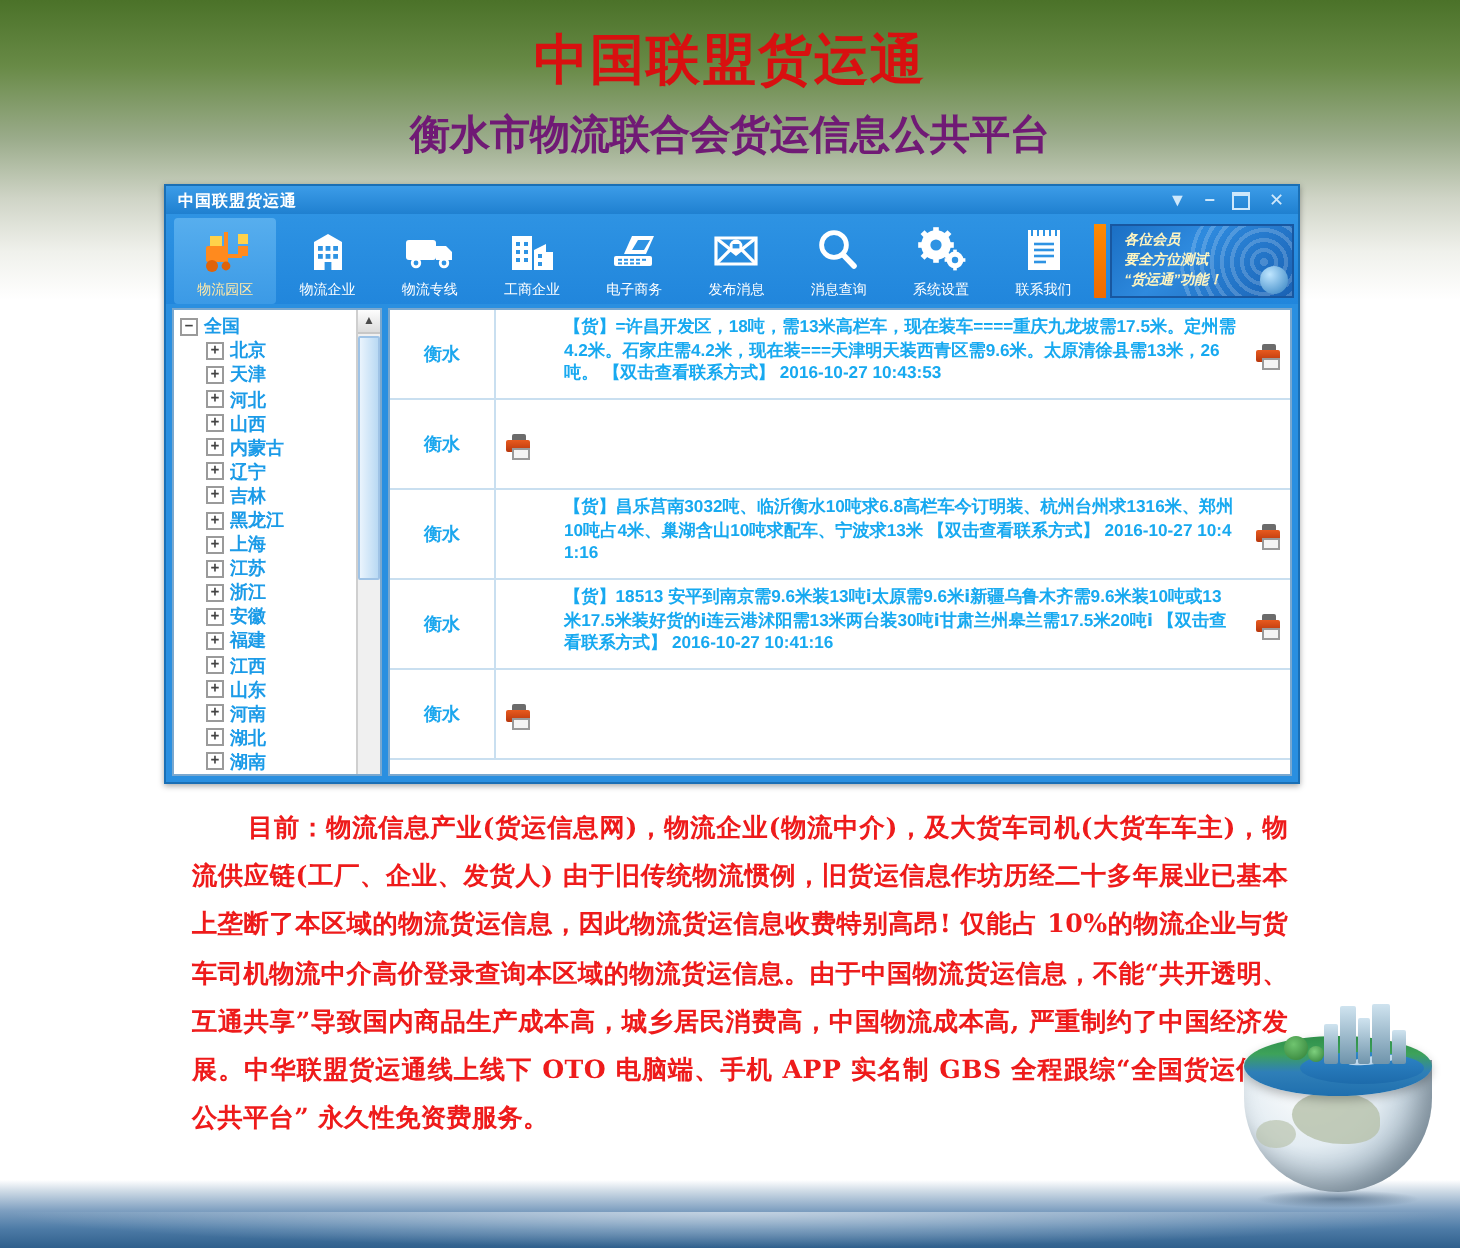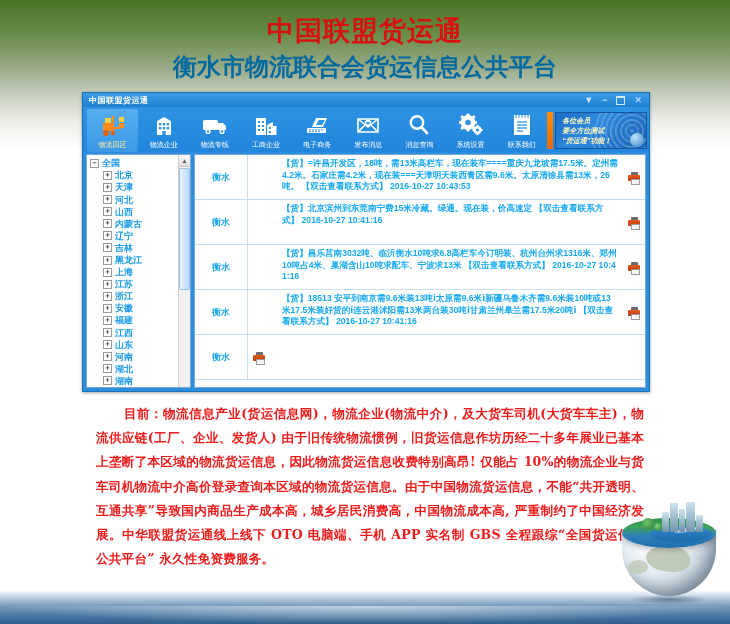--- a/index.html
+++ b/index.html
@@ -22,21 +22,21 @@
     background:radial-gradient(ellipse at 50% 0%,rgba(255,255,255,.55) 0%,rgba(255,255,255,0) 70%);
   }
 
   
   .titles{position:absolute;left:0;top:14px;width:730px;text-align:center;}
   .title1{
     color:#d81010;font-size:27px;line-height:34px;font-weight:bold;
     font-family:"DejaVu Serif","Liberation Serif",serif;letter-spacing:1px;
   }
   .title2{
-    color:#0369a1;font-size:24px;line-height:38px;font-weight:bold;
+    color:#701a75;font-size:20px;line-height:38px;font-weight:bold;
     font-family:"DejaVu Sans","Liberation Sans",sans-serif;letter-spacing:0px;
   }
 
   
   #app-window{
     position:absolute;left:82px;top:92px;width:566px;height:298px;
     background:#2a8fe0;border:1px solid #1a6fb5;
     box-shadow:0 1px 3px rgba(0,0,0,.35);
     display:flex;flex-direction:column;
   }
@@ -494,21 +494,20 @@
             <div class="row-act">
               <div class="printer">
                 <div class="top"></div>
                 <div class="body"></div>
                 <div class="paper"></div>
               </div>
             </div>
           </div>
           <div class="row">
             <div class="row-city">衡水</div>
-            <div class="row-text"><span>【货】北京滨州到东莞南宁费15米冷藏。绿通。现在装，价高速定 【双击查看联系方式】</span><span class="row-ts">  2016-10-27 10:41:16</span></div>
             <div class="row-act">
               <div class="printer">
                 <div class="top"></div>
                 <div class="body"></div>
                 <div class="paper"></div>
               </div>
             </div>
           </div>
           <div class="row">
             <div class="row-city">衡水</div>

